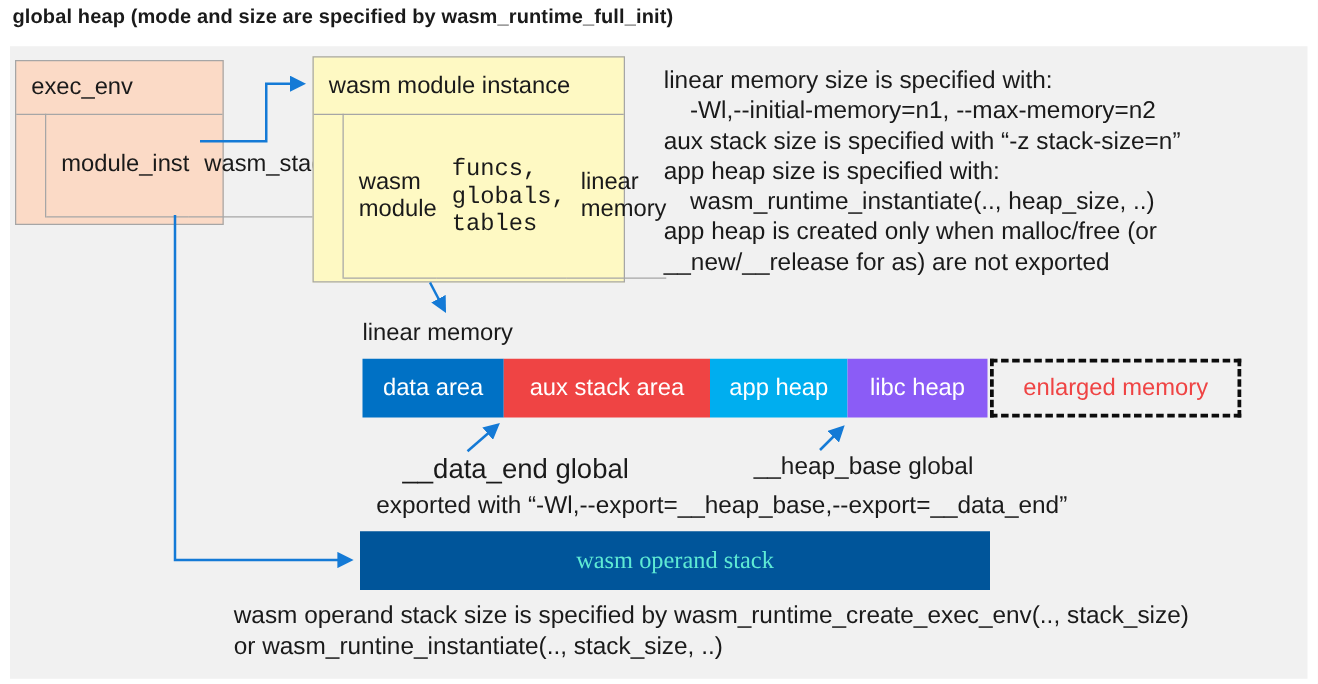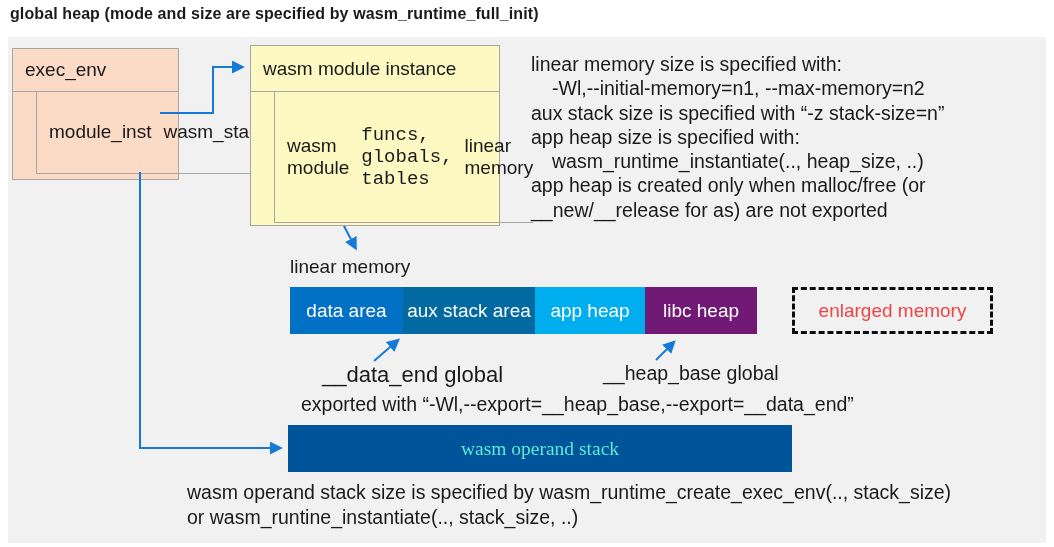--- a/index.html
+++ b/index.html
@@ -78,23 +78,23 @@
     <div>aux stack size is specified with “-z stack-size=n”</div>
     <div>app heap size is specified with:</div>
     <div class="indent">wasm_runtime_instantiate(.., heap_size, ..)</div>
     <div>app heap is created only when malloc/free (or</div>
     <div>__new/__release for as) are not exported</div>
   </div>
 
   <div class="abs" id="linmem-label">linear memory</div>
   <div class="abs" id="linmem-bar">
     <div class="segment" style="background: rgb(0, 113, 197); width: 113px;">data area</div>
-    <div class="segment" style="background: #0369a1; width: 132px;">aux stack area</div>
+    <div class="segment" style="background: #ef4444; width: 165px;">aux stack area</div>
     <div class="segment" style="background: rgb(0, 174, 239); width: 110px;">app heap</div>
-    <div class="segment" style="background: #701a75; width: 112px;">libc heap</div>
+    <div class="segment" style="background: #8b5cf6; width: 112px;">libc heap</div>
   </div>
   <div class="abs" id="enlarged-box" style="color: #ef4444;">enlarged memory</div>
 
   <div class="abs" id="data-end-label">__data_end global</div>
   <div class="abs" id="heap-base-label">__heap_base global</div>
   <div class="abs" id="exported-line">exported with “-Wl,--export=__heap_base,--export=__data_end”</div>
 
   <div class="abs" id="operand-bar" style="background: rgb(0, 85, 154);">wasm operand stack</div>
 
   <div class="abs" id="footnote">

